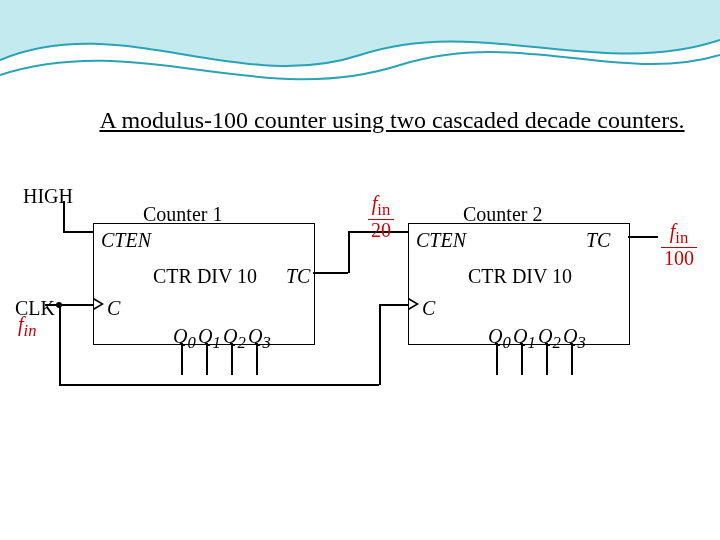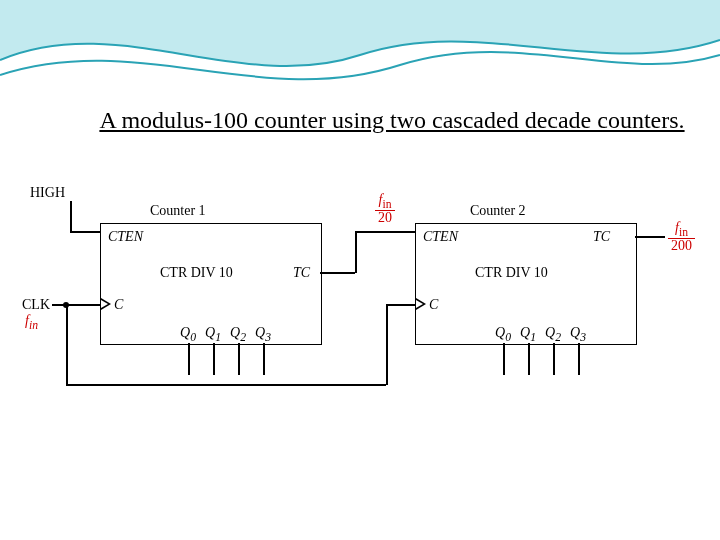--- a/index.html
+++ b/index.html
@@ -27,25 +27,25 @@
     text-align: center;
     font-size: 24px;
     text-decoration: underline;
     color: #000;
     line-height: 1.25;
     margin-left: 32px;
   }
   .diagram {
     position: absolute;
     top: 185px;
-    left: 30px;
+    left: 23px;
     width: 670px;
     height: 210px;
     font-family: "Times New Roman", serif;
-    font-size: 14px;
+    font-size: 20px;
     color: #000;
   }
   .counter-box {
     position: absolute;
     border: 1.5px solid #000;
     background: #fff;
   }
   .text {
     position: absolute;
     white-space: nowrap;
@@ -143,16 +143,16 @@
   <div class="text italic" style="left:490px; top:140px;"><span>Q</span><sub>1</sub></div>
   <div class="text italic" style="left:515px; top:140px;"><span>Q</span><sub>2</sub></div>
   <div class="text italic" style="left:540px; top:140px;"><span>Q</span><sub>3</sub></div>
   <div class="wire-v" style="left:473px; top:158px; height:32px;"></div>
   <div class="wire-v" style="left:498px; top:158px; height:32px;"></div>
   <div class="wire-v" style="left:523px; top:158px; height:32px;"></div>
   <div class="wire-v" style="left:548px; top:158px; height:32px;"></div>
 
   <div class="wire-h" style="left:605px; top:51px; width:30px;"></div>
   <div class="text" style="left:638px; top:36px; color:#c00;">
-    <span class="frac"><span class="num"><span class="italic">f</span><sub>in</sub></span><span class="den">200</span></span>
+    <span class="frac"><span class="num"><span class="italic">f</span><sub>in</sub></span><span class="den">100</span></span>
   </div>
 
 </div>
 
 </body></html>

